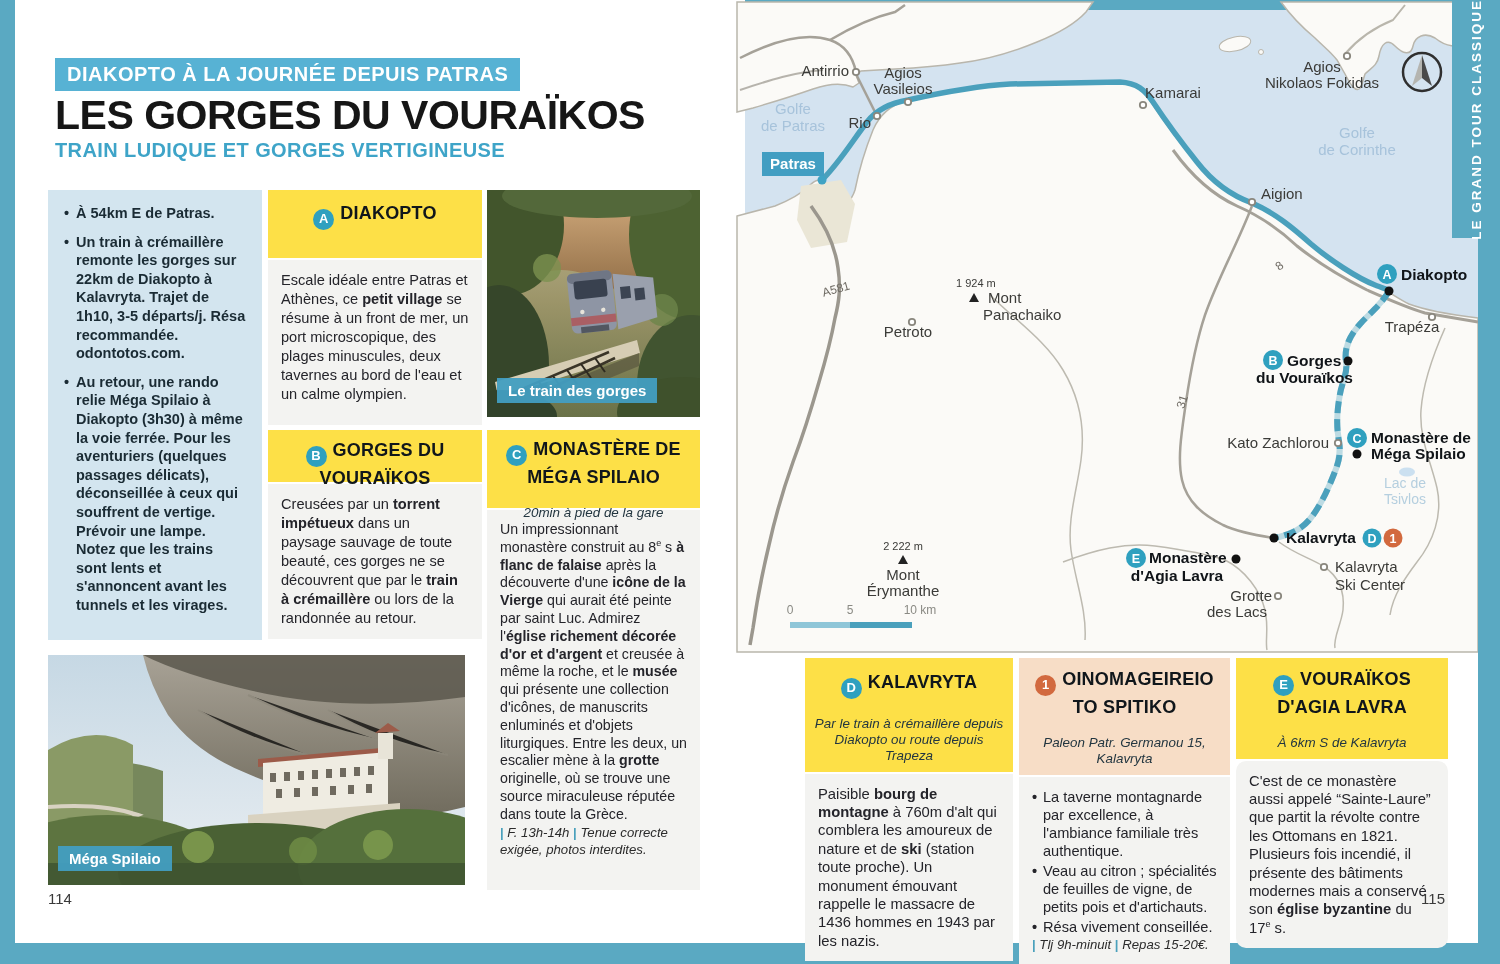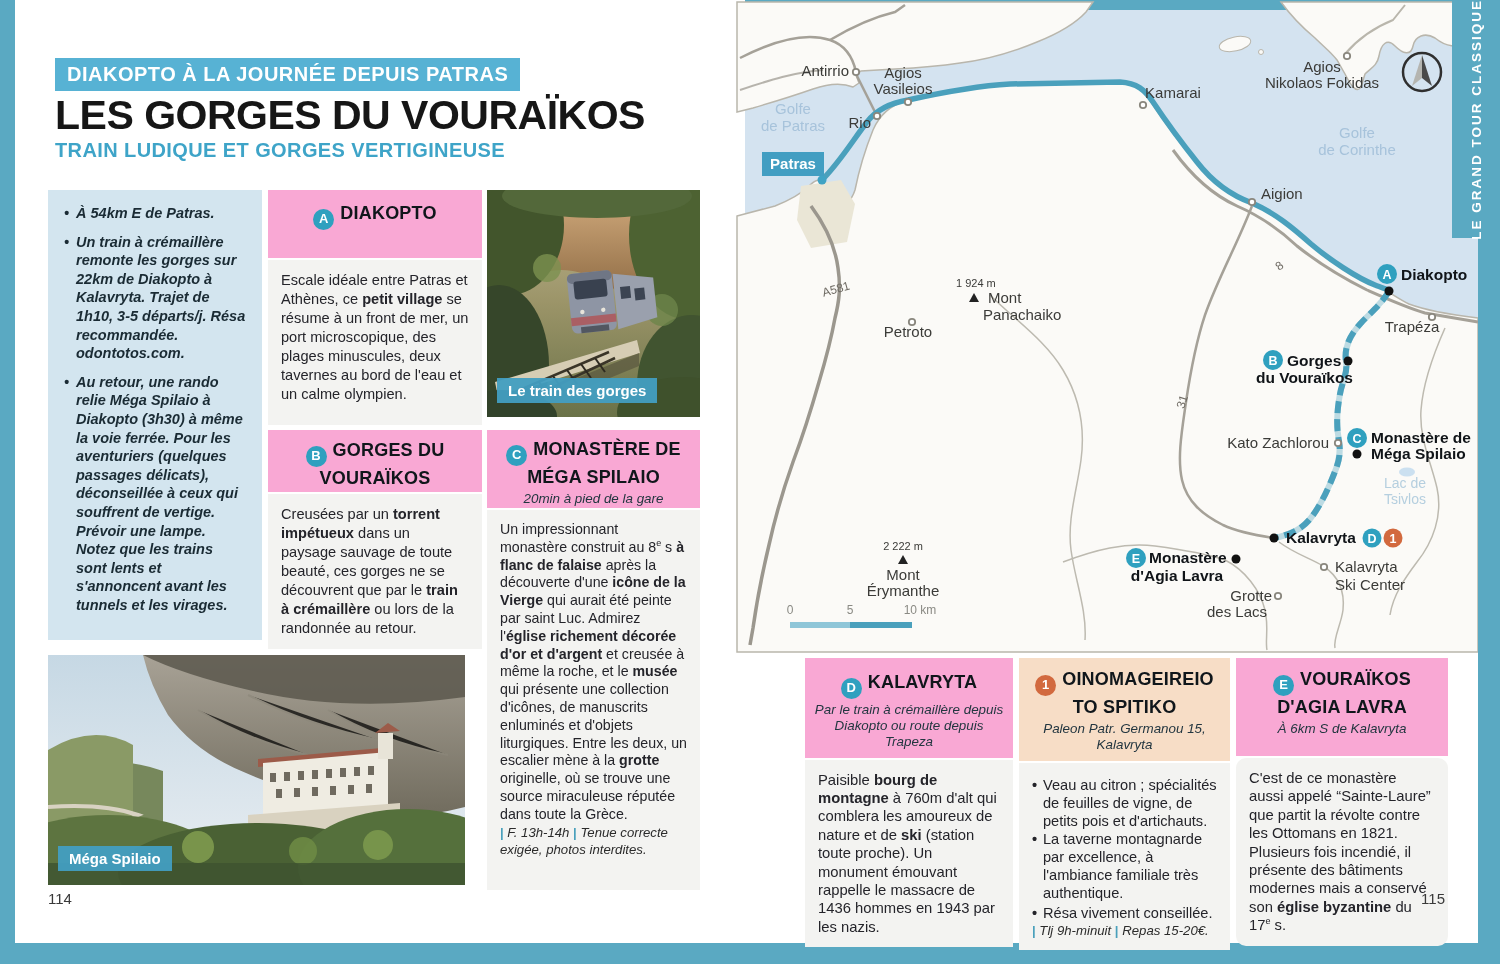--- a/index.html
+++ b/index.html
@@ -16,32 +16,32 @@
   
   .kicker{position:absolute;left:55px;top:58px;height:33px;line-height:33px;background:#57B2D4;
           color:#fff;font-weight:700;font-size:20px;letter-spacing:.5px;padding:0 12px;}
   .title{position:absolute;left:55px;top:92px;font-weight:900;font-size:41px;color:#161616;
          letter-spacing:-.5px;white-space:nowrap;}
   .subtitle{position:absolute;left:55px;top:139px;font-weight:700;font-size:20px;color:#3EA4C8;
          letter-spacing:.4px;white-space:nowrap;}
   
   .infobox{position:absolute;left:48px;top:190px;width:214px;min-height:450px;background:#D3E5EF;
            padding:14px 15px 14px 16px;color:#1A2B34;font-size:14.5px;font-weight:700;line-height:18.6px;}
-  .infobox p{margin:0 0 10px 0;position:relative;padding-left:12px;font-style:italic;}
+  .infobox p{margin:0 0 10px 0;position:relative;padding-left:12px;}
   .infobox p::before{content:"•";position:absolute;left:0;top:0;}
   
   .sec{position:absolute;}
-  .sec-head{background:#f9a8d4;text-align:center;padding:12px 8px 8px;}
+  .sec-head{background:#fde047;text-align:center;padding:12px 8px 8px;}
   .sec-head.peach{background:#F7DDC6;}
   .sec-title{font-weight:800;font-size:18px;line-height:22px;color:#10161B;letter-spacing:.2px;}
   .mk{display:inline-flex;width:21px;height:21px;border-radius:50%;background:#2FA0BF;color:#fff;
       font-size:13px;font-weight:700;align-items:center;justify-content:center;margin-right:6px;
       vertical-align:-4px;}
   .mk.orange{background:#D2693E;}
-  .sec-sub{font-style:italic;font-size:13.4px;color:#233640;margin-top:3px;line-height:16px;}
+  .sec-sub{font-style:italic;font-size:13.4px;color:#233640;margin-top:17px;line-height:16px;}
   .sec-body{background:#F3F3F1;margin-top:2px;padding:11px 13px;font-size:14.6px;line-height:19px;
             color:#24242a;}
   .sec-body p{margin:0;}
   .sec-body p.gap{margin-top:2px;}
   .sec-body .bullet{position:relative;padding-left:11px;}
   .sec-body .bullet::before{content:"•";position:absolute;left:0;top:0;font-weight:700;}
   .sec-body b{font-weight:800;}
   .sec-body sup{font-size:9px;line-height:0;vertical-align:super;}
   .info{font-style:italic;font-size:13.2px;line-height:17px;margin-top:5px;color:#2b2b2b;}
   .info .bar{color:#4AA0BC;font-style:normal;font-weight:700;}
@@ -135,21 +135,21 @@
         <circle cx="-10" cy="3" r="2.2" fill="#e8e4da"></circle>
           <circle cx="11" cy="3" r="2.2" fill="#e8e4da"></circle>
       </g>
       <ellipse cx="195" cy="222" rx="65" ry="35" fill="#3f512c"></ellipse>
       <ellipse cx="15" cy="226" rx="55" ry="26" fill="#32422a"></ellipse>
     </svg>
     <div class="caption">Le train des gorges</div>
   </div>
 
   <div class="sec" style="left:268px;top:430px;width:214px;">
-    <div class="sec-head" style="height:62px;padding-top:9px;">
+    <div class="sec-head" style="height:52px;padding-top:9px;">
       <div class="sec-title"><span class="mk">B</span><span>GORGES DU VOURAÏKOS</span></div>
     </div>
     <div class="sec-body" style="min-height:148px;">
       <p>Creusées par un <b>torrent impétueux</b> dans un paysage sauvage de toute beauté, ces gorges ne se découvrent que par le <b>train à crémaillère</b> ou lors de la randonnée au retour.</p>
     </div>
   </div>
 
   <div class="sec" style="left:487px;top:430px;width:213px;">
     <div class="sec-head" style="height:78px;padding-top:8px;">
       <div class="sec-title"><span class="mk">C</span><span>MONASTÈRE DE MÉGA SPILAIO</span></div>
@@ -388,22 +388,22 @@
       <p>Paisible <b>bourg de montagne</b> à 760m d'alt qui comblera les amoureux de nature et de <b>ski</b> (station toute proche). Un monument émouvant rappelle le massacre de 1436 hommes en 1943 par les nazis.</p>
     </div>
   </div>
 
   <div class="sec" style="left:1019px;top:658px;width:211px;">
     <div class="sec-head peach" style="min-height:98px;padding-top:10px;">
       <div class="sec-title"><span class="mk orange">1</span><span>OINOMAGEIREIO TO SPITIKO</span></div>
       <div class="sec-sub">Paleon Patr. Germanou 15, Kalavryta</div>
     </div>
     <div class="sec-body" style="min-height:150px;font-size:14.6px;line-height:18px;">
+      <p class="bullet">La taverne montagnarde par excellence, à l'ambiance familiale très authentique.</p>
       <p class="bullet gap">Veau au citron ; spécialités de feuilles de vigne, de petits pois et d'artichauts.</p>
-      <p class="bullet">La taverne montagnarde par excellence, à l'ambiance familiale très authentique.</p>
       <p class="bullet gap">Résa vivement conseillée.</p>
       <p class="info"><span class="bar">| </span>Tlj 9h-minuit <span class="bar">| </span>Repas 15-20€.</p>
     </div>
   </div>
 
   <div class="sec" style="left:1236px;top:658px;width:212px;">
     <div class="sec-head" style="min-height:98px;padding-top:10px;">
       <div class="sec-title"><span class="mk">E</span><span>VOURAÏKOS D'AGIA LAVRA</span></div>
       <div class="sec-sub">À 6km S de Kalavryta</div>
     </div>

